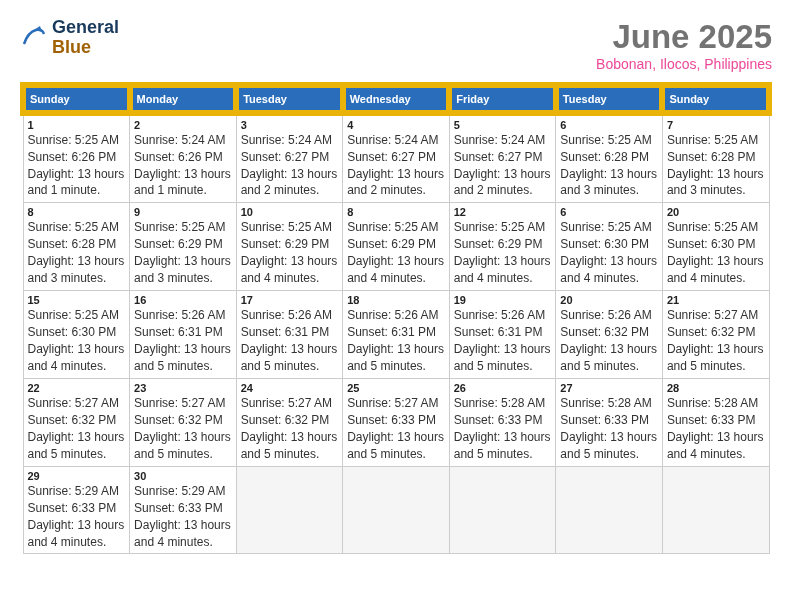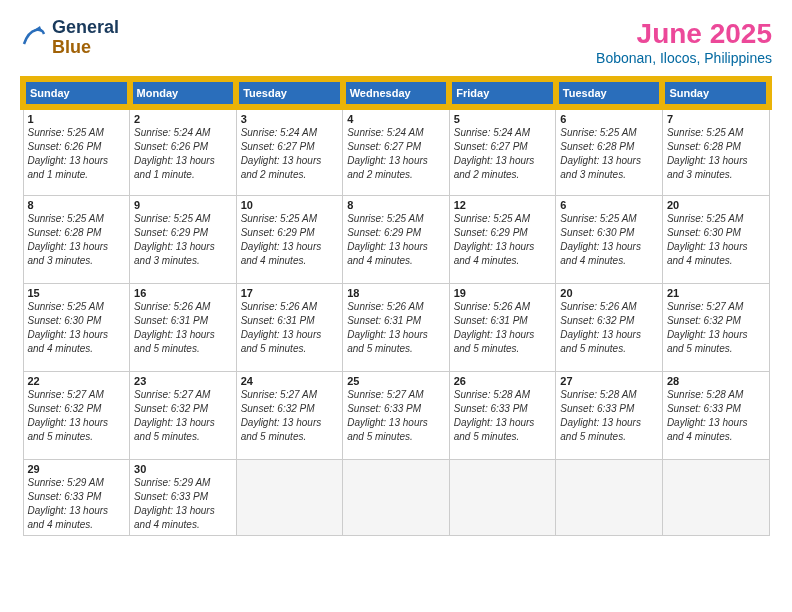--- a/index.html
+++ b/index.html
@@ -38,27 +38,27 @@
     }
     .logo-icon {
       width: 28px;
       height: 28px;
       margin-right: 4px;
     }
     .title-block {
       text-align: right;
     }
     .month-title {
-      font-size: 28px;
-      font-weight: bold;
-      color: #ec4899;
+      font-size: 33px;
+      font-weight: bold;
+      color: #737373;
     }
     .location-title {
       font-size: 14px;
-      color: #0369a1;
+      color: #ec4899;
     }
     .calendar-table {
       width: 100%;
       border-collapse: collapse;
       flex: 1;
       table-layout: fixed;
     }
     .calendar-table th {
       background-color: #2a6ebb;
       color: #fff;
@@ -80,24 +80,23 @@
       background: #f5f5f5;
     }
     .day-num {
       font-size: 11px;
       font-weight: bold;
       color: #222;
       display: block;
       margin-bottom: 1px;
     }
     .day-info {
-      font-size: 10px;
+      font-size: 12px;
       line-height: 1.4;
       color: #333;
-      font-style: italic;
     }
     tr:last-child td {
       height: 70px;
     }
   </style>
 </head>
 <body>
 
 <div class="page">
   <div class="header">

